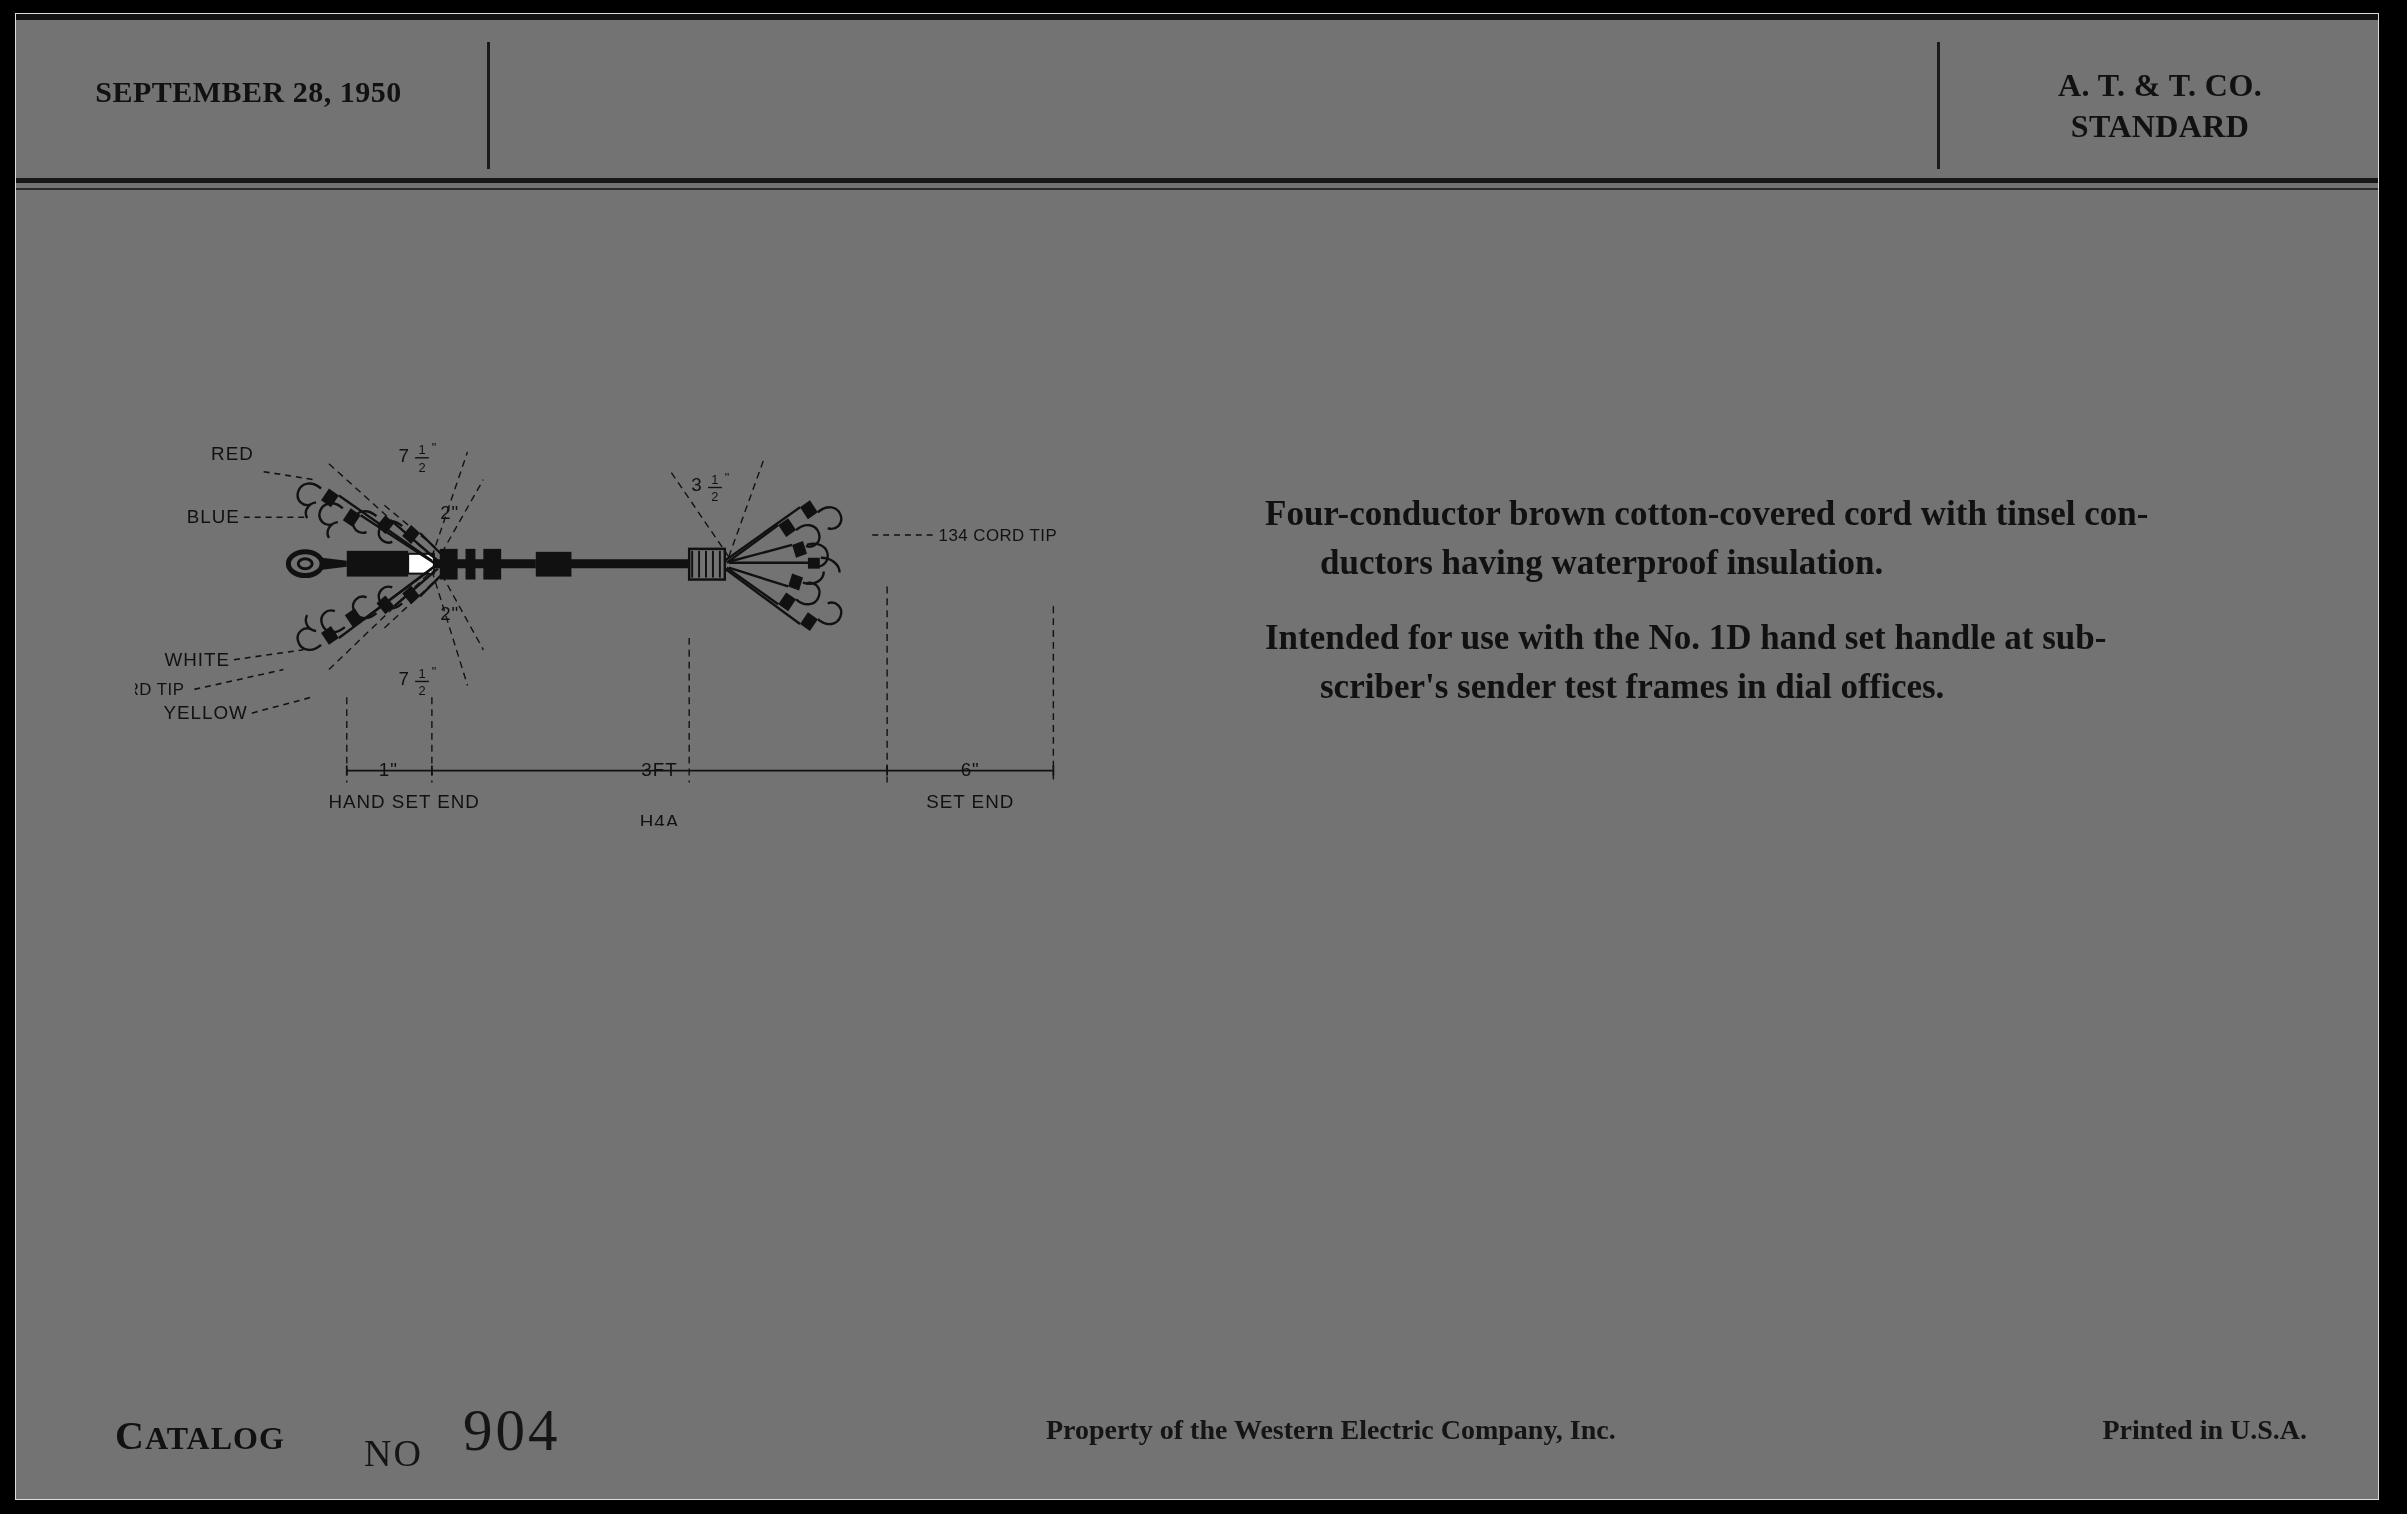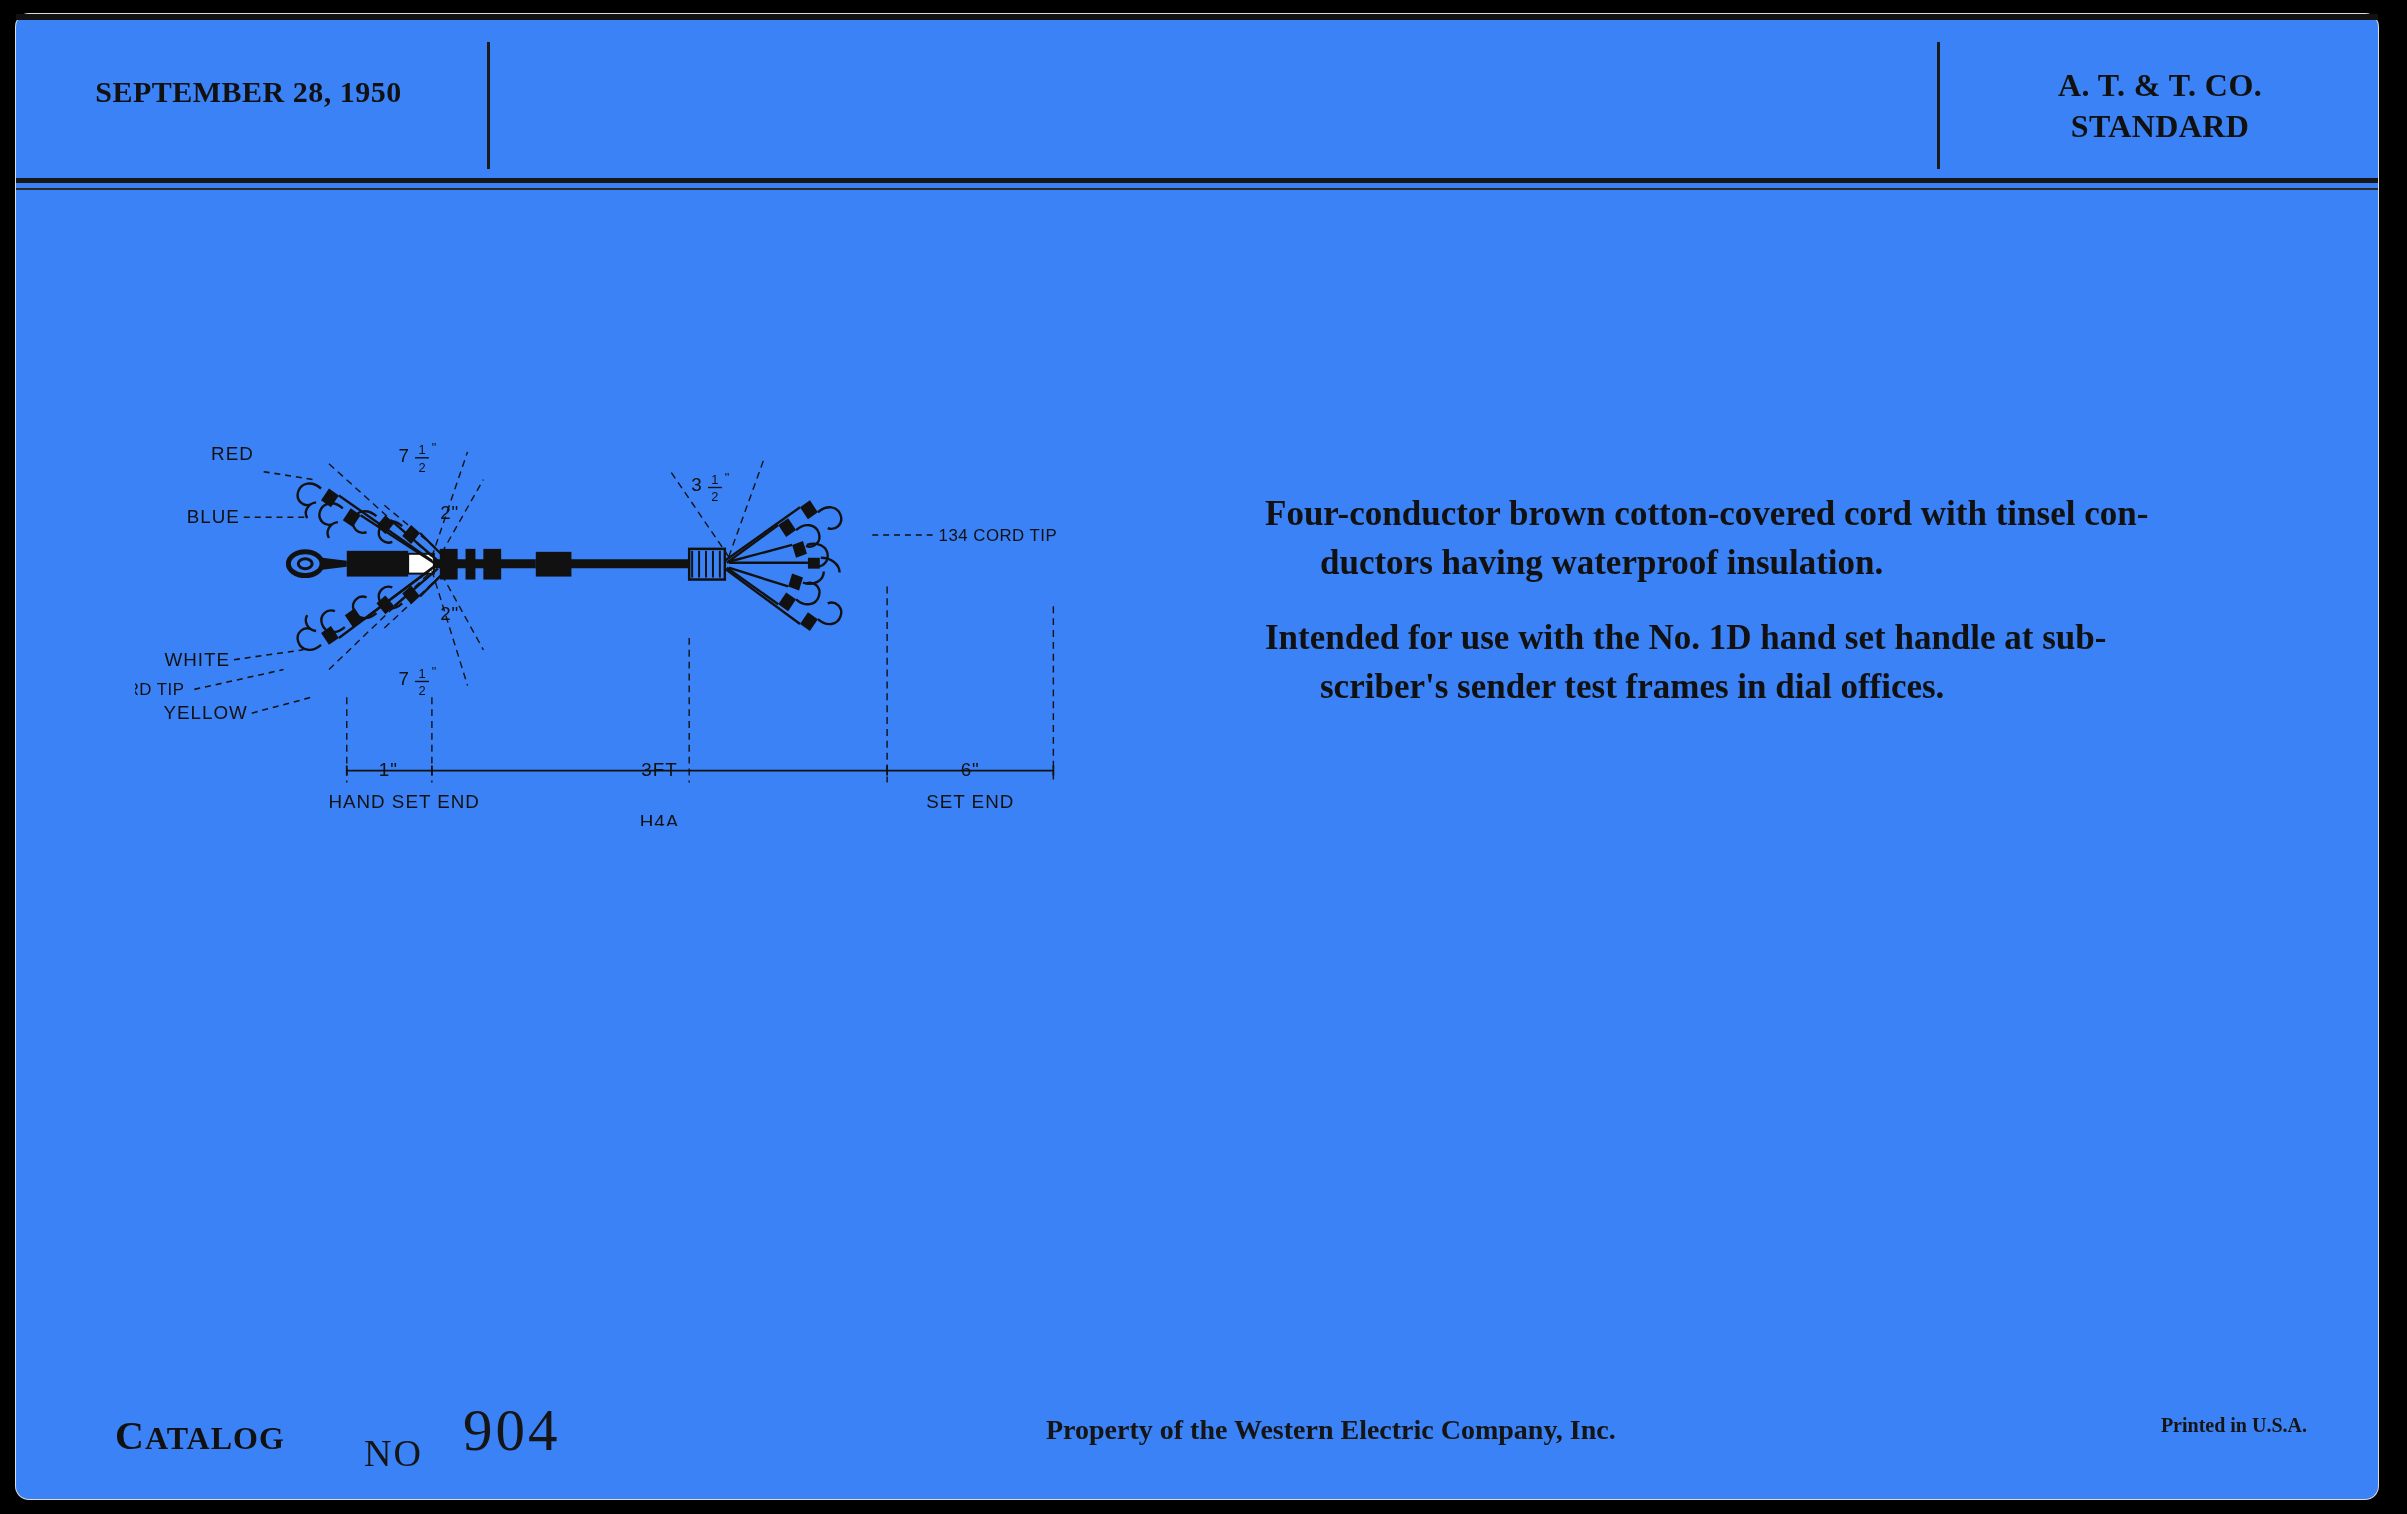--- a/index.html
+++ b/index.html
@@ -16,23 +16,22 @@
     height: 1515px;
     background: #000;
     overflow: hidden;
   }
   .sheet {
     position: absolute;
     left: 16px;
     top: 14px;
     width: 2362px;
     height: 1485px;
-    background: #3b82f6;
+    background: #737373;
     box-shadow: 0 0 0 1px #dcdcd8;
-    border-radius: 13px;
   }
   
   .header {
     position: absolute;
     left: 0;
     top: 0;
     width: 100%;
     height: 149px;
   }
   .header-rule-top {
@@ -181,21 +180,21 @@
     font-weight: bold;
     font-size: 28px;
     color: #151515;
   }
   .footer-printed {
     position: absolute;
     right: 71px;
     top: 1400px;
     font-family: "Liberation Serif", serif;
     font-weight: bold;
-    font-size: 20px;
+    font-size: 28px;
     color: #151515;
   }
   .fig-label {
     font-family: "Liberation Sans", sans-serif;
     font-size: 19px;
     fill: #111;
     letter-spacing: 1px;
   }
   .fig-label-small {
     font-family: "Liberation Sans", sans-serif;

